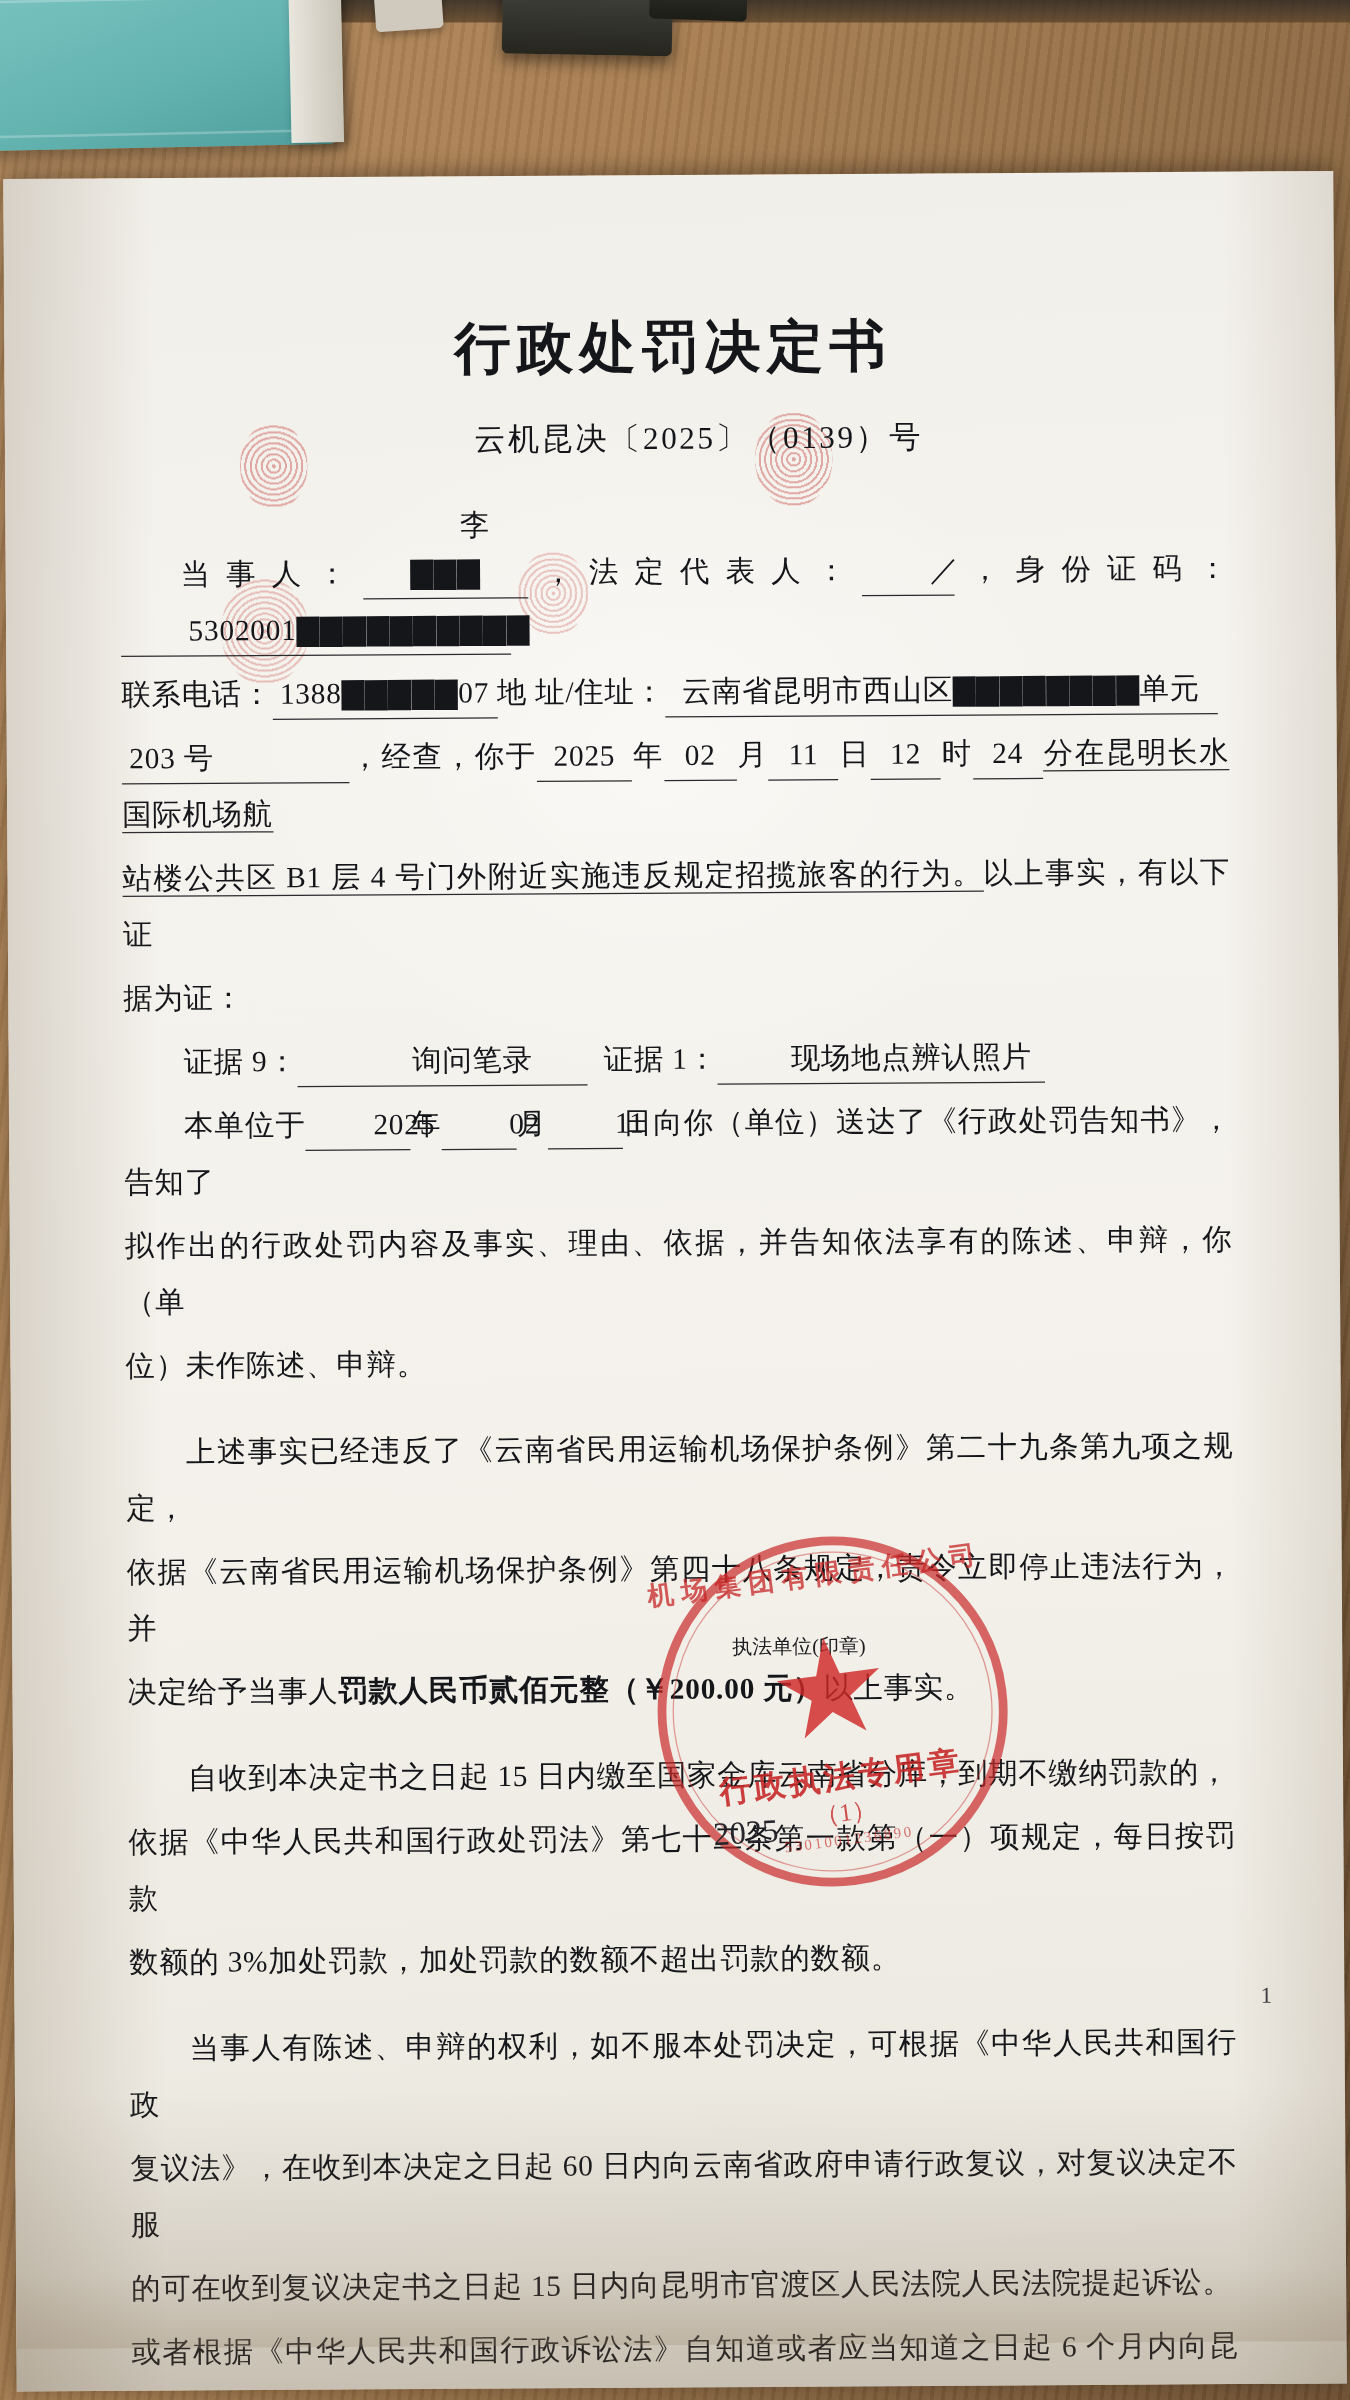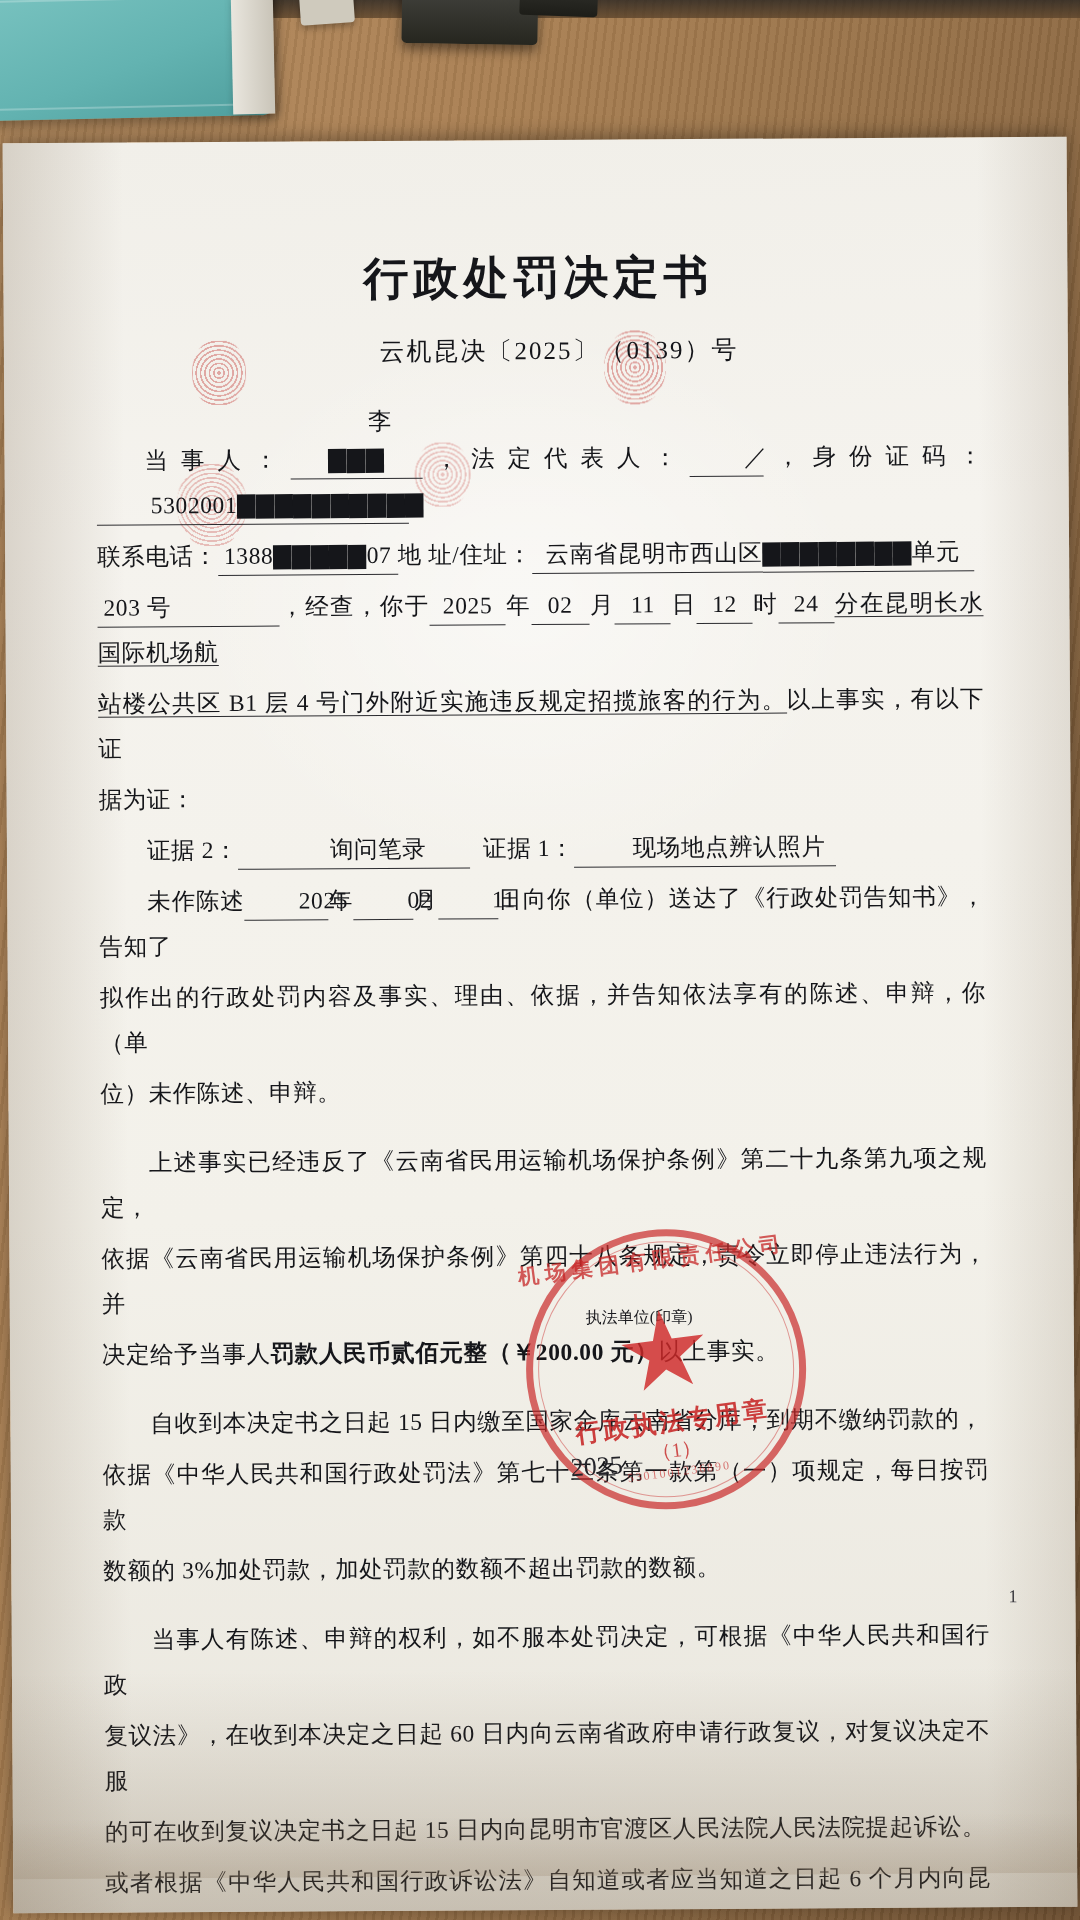--- a/index.html
+++ b/index.html
@@ -339,25 +339,25 @@
           <span class="fill" style="width:170px; text-align:left">203 号</span><span>，经查，你于</span><span class="fill" style="width:64px">2025</span><span>年</span><span class="fill" style="width:46px">02</span><span>月</span><span class="fill" style="width:44px">11</span><span>日</span><span class="fill" style="width:44px">12</span><span>时</span><span class="fill" style="width:44px">24</span><span class="underline-run">分在昆明长水国际机场航</span>
         </p>
 
         <p class="para">
           <span class="underline-run">站楼公共区 B1 层 4 号门外附近实施违反规定招揽旅客的行为。</span><span>以上事实，有以下证</span>
         </p>
 
         <p class="para">据为证：</p>
 
         <p class="para evidence-line">
-          <span>证据 2：</span><span class="fill" style="width:220px">询问笔录</span>&nbsp;&nbsp;<span>证据 1：</span><span class="fill" style="width:250px">现场地点辨认照片</span>
+          <span>证据 9：</span><span class="fill" style="width:220px">询问笔录</span>&nbsp;&nbsp;<span>证据 1：</span><span class="fill" style="width:250px">现场地点辨认照片</span>
         </p>
 
         <p class="para indent">
-          <span>未作陈述</span><span class="fill" style="width:72px">2025</span>年<span class="fill" style="width:48px">02</span>月<span class="fill" style="width:48px">11</span>日<span>向你（单位）送达了《行政处罚告知书》，告知了</span>
+          <span>本单位于</span><span class="fill" style="width:72px">2025</span>年<span class="fill" style="width:48px">02</span>月<span class="fill" style="width:48px">11</span>日<span>向你（单位）送达了《行政处罚告知书》，告知了</span>
         </p>
         <p class="para">拟作出的行政处罚内容及事实、理由、依据，并告知依法享有的陈述、申辩，你（单</p>
         <p class="para">位）未作陈述、申辩。</p>
 
         <p class="para indent" style="margin-top:24px">上述事实已经违反了《云南省民用运输机场保护条例》第二十九条第九项之规定，</p>
         <p class="para">依据《云南省民用运输机场保护条例》第四十八条规定，责令立即停止违法行为，并</p>
         <p class="para">
           <span>决定给予当事人</span><span class="bold-hand">罚款人民币贰佰元整（￥200.00 元）</span><span>以上事实。</span>
         </p>
 

